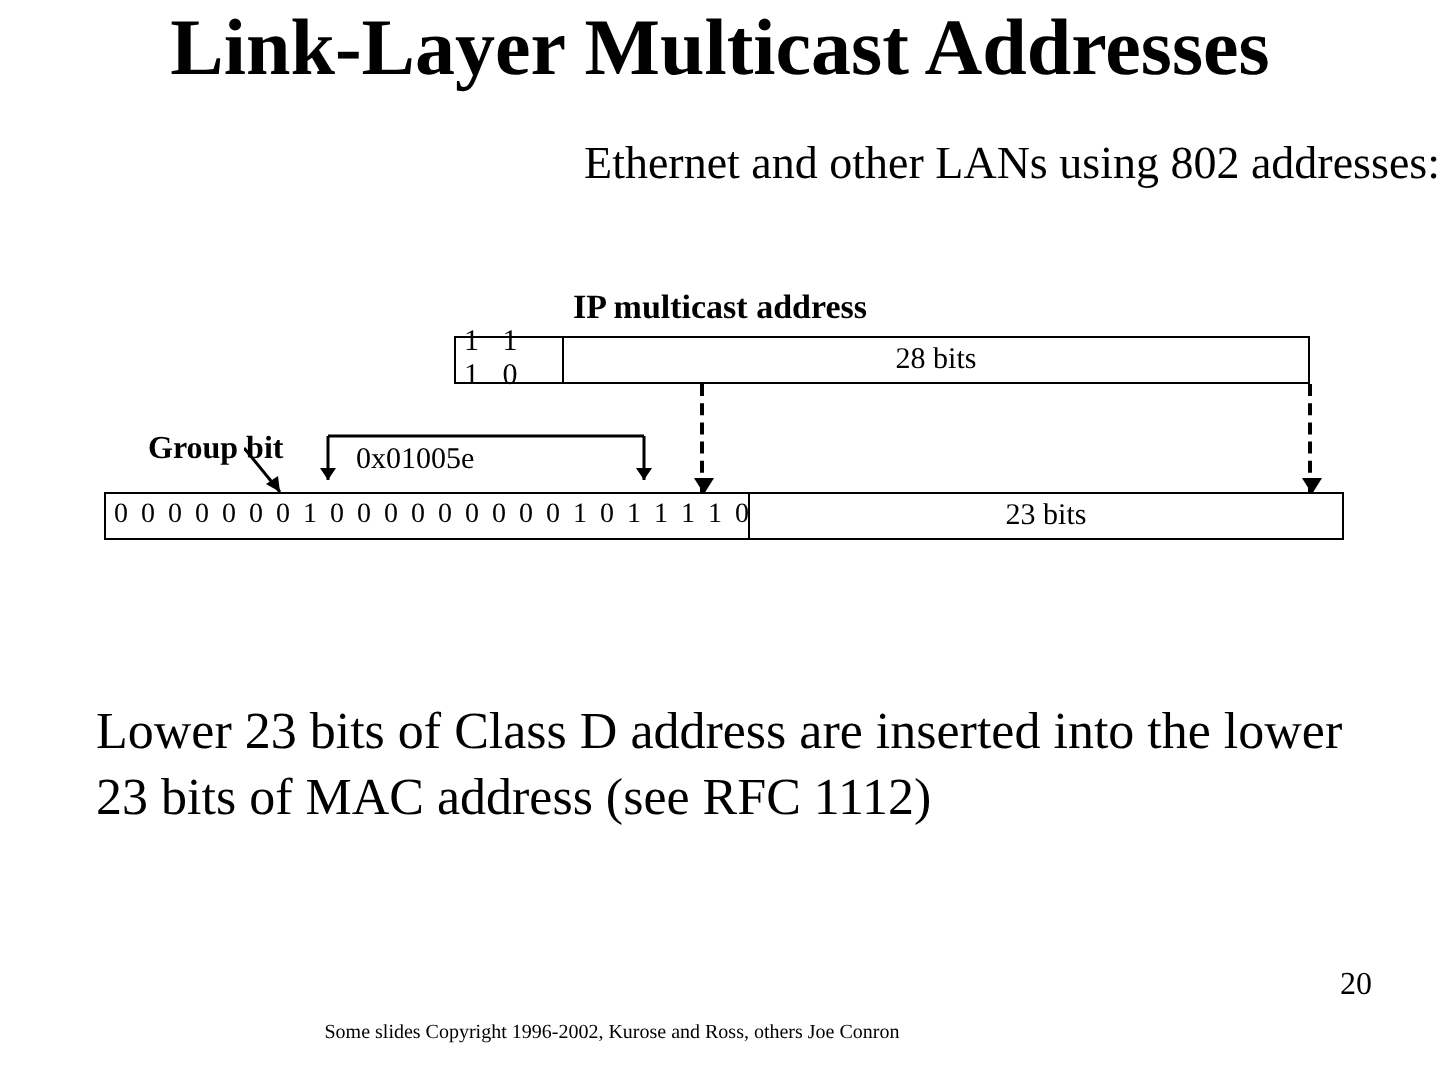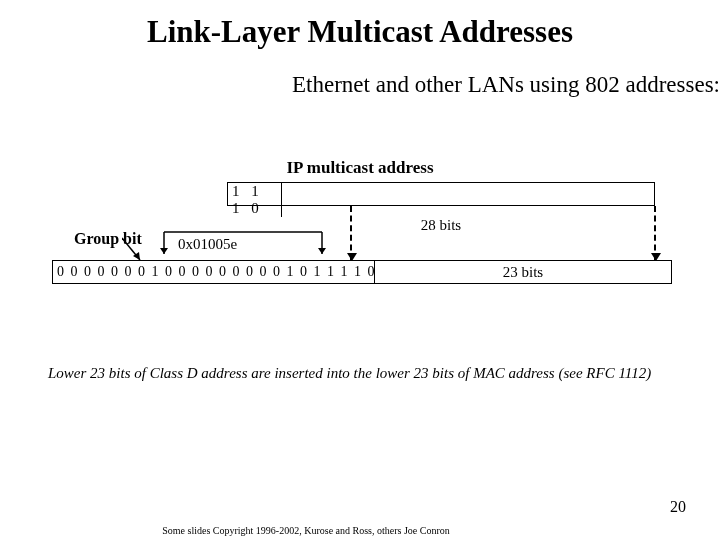--- a/index.html
+++ b/index.html
@@ -12,24 +12,23 @@
     font-family: "Times New Roman", Times, serif;
     color: #000;
     position: relative;
   }
   .slide {
     width: 720px;
     height: 540px;
     position: relative;
   }
   .title {
-    font-size: 31px;
-    font-weight: bold;
-    text-align: center;
-    margin-top: 14px;
+    font-size: 40px;
+    font-weight: bold;
+    text-align: center;
   }
   .subtitle {
     font-size: 23px;
     text-align: right;
     margin-top: 22px;
   }
   .ip-label {
     position: absolute;
     top: 144px;
     left: 0;
@@ -39,21 +38,20 @@
     font-size: 17px;
   }
   .ip-box {
     position: absolute;
     top: 168px;
     left: 227px;
     width: 428px;
     height: 24px;
     border: 1.5px solid #000;
     display: flex;
-    flex-direction: column;
   }
   .ip-prefix {
     width: 54px;
     border-right: 1.5px solid #000;
     display: flex;
     align-items: center;
     justify-content: center;
     font-size: 15px;
     letter-spacing: 4px;
     padding-left: 4px;
@@ -127,23 +125,22 @@
     width: 720px;
     text-align: center;
     font-weight: bold;
     font-size: 17px;
   }
   .body-text {
     position: absolute;
     top: 350px;
     left: 48px;
     width: 630px;
-    font-size: 15px;
+    font-size: 26px;
     line-height: 1.25;
-    font-style: italic;
   }
   .footer {
     position: absolute;
     bottom: 18px;
     left: 0;
     width: 612px;
     text-align: center;
     font-size: 10px;
   }
   .pagenum {

